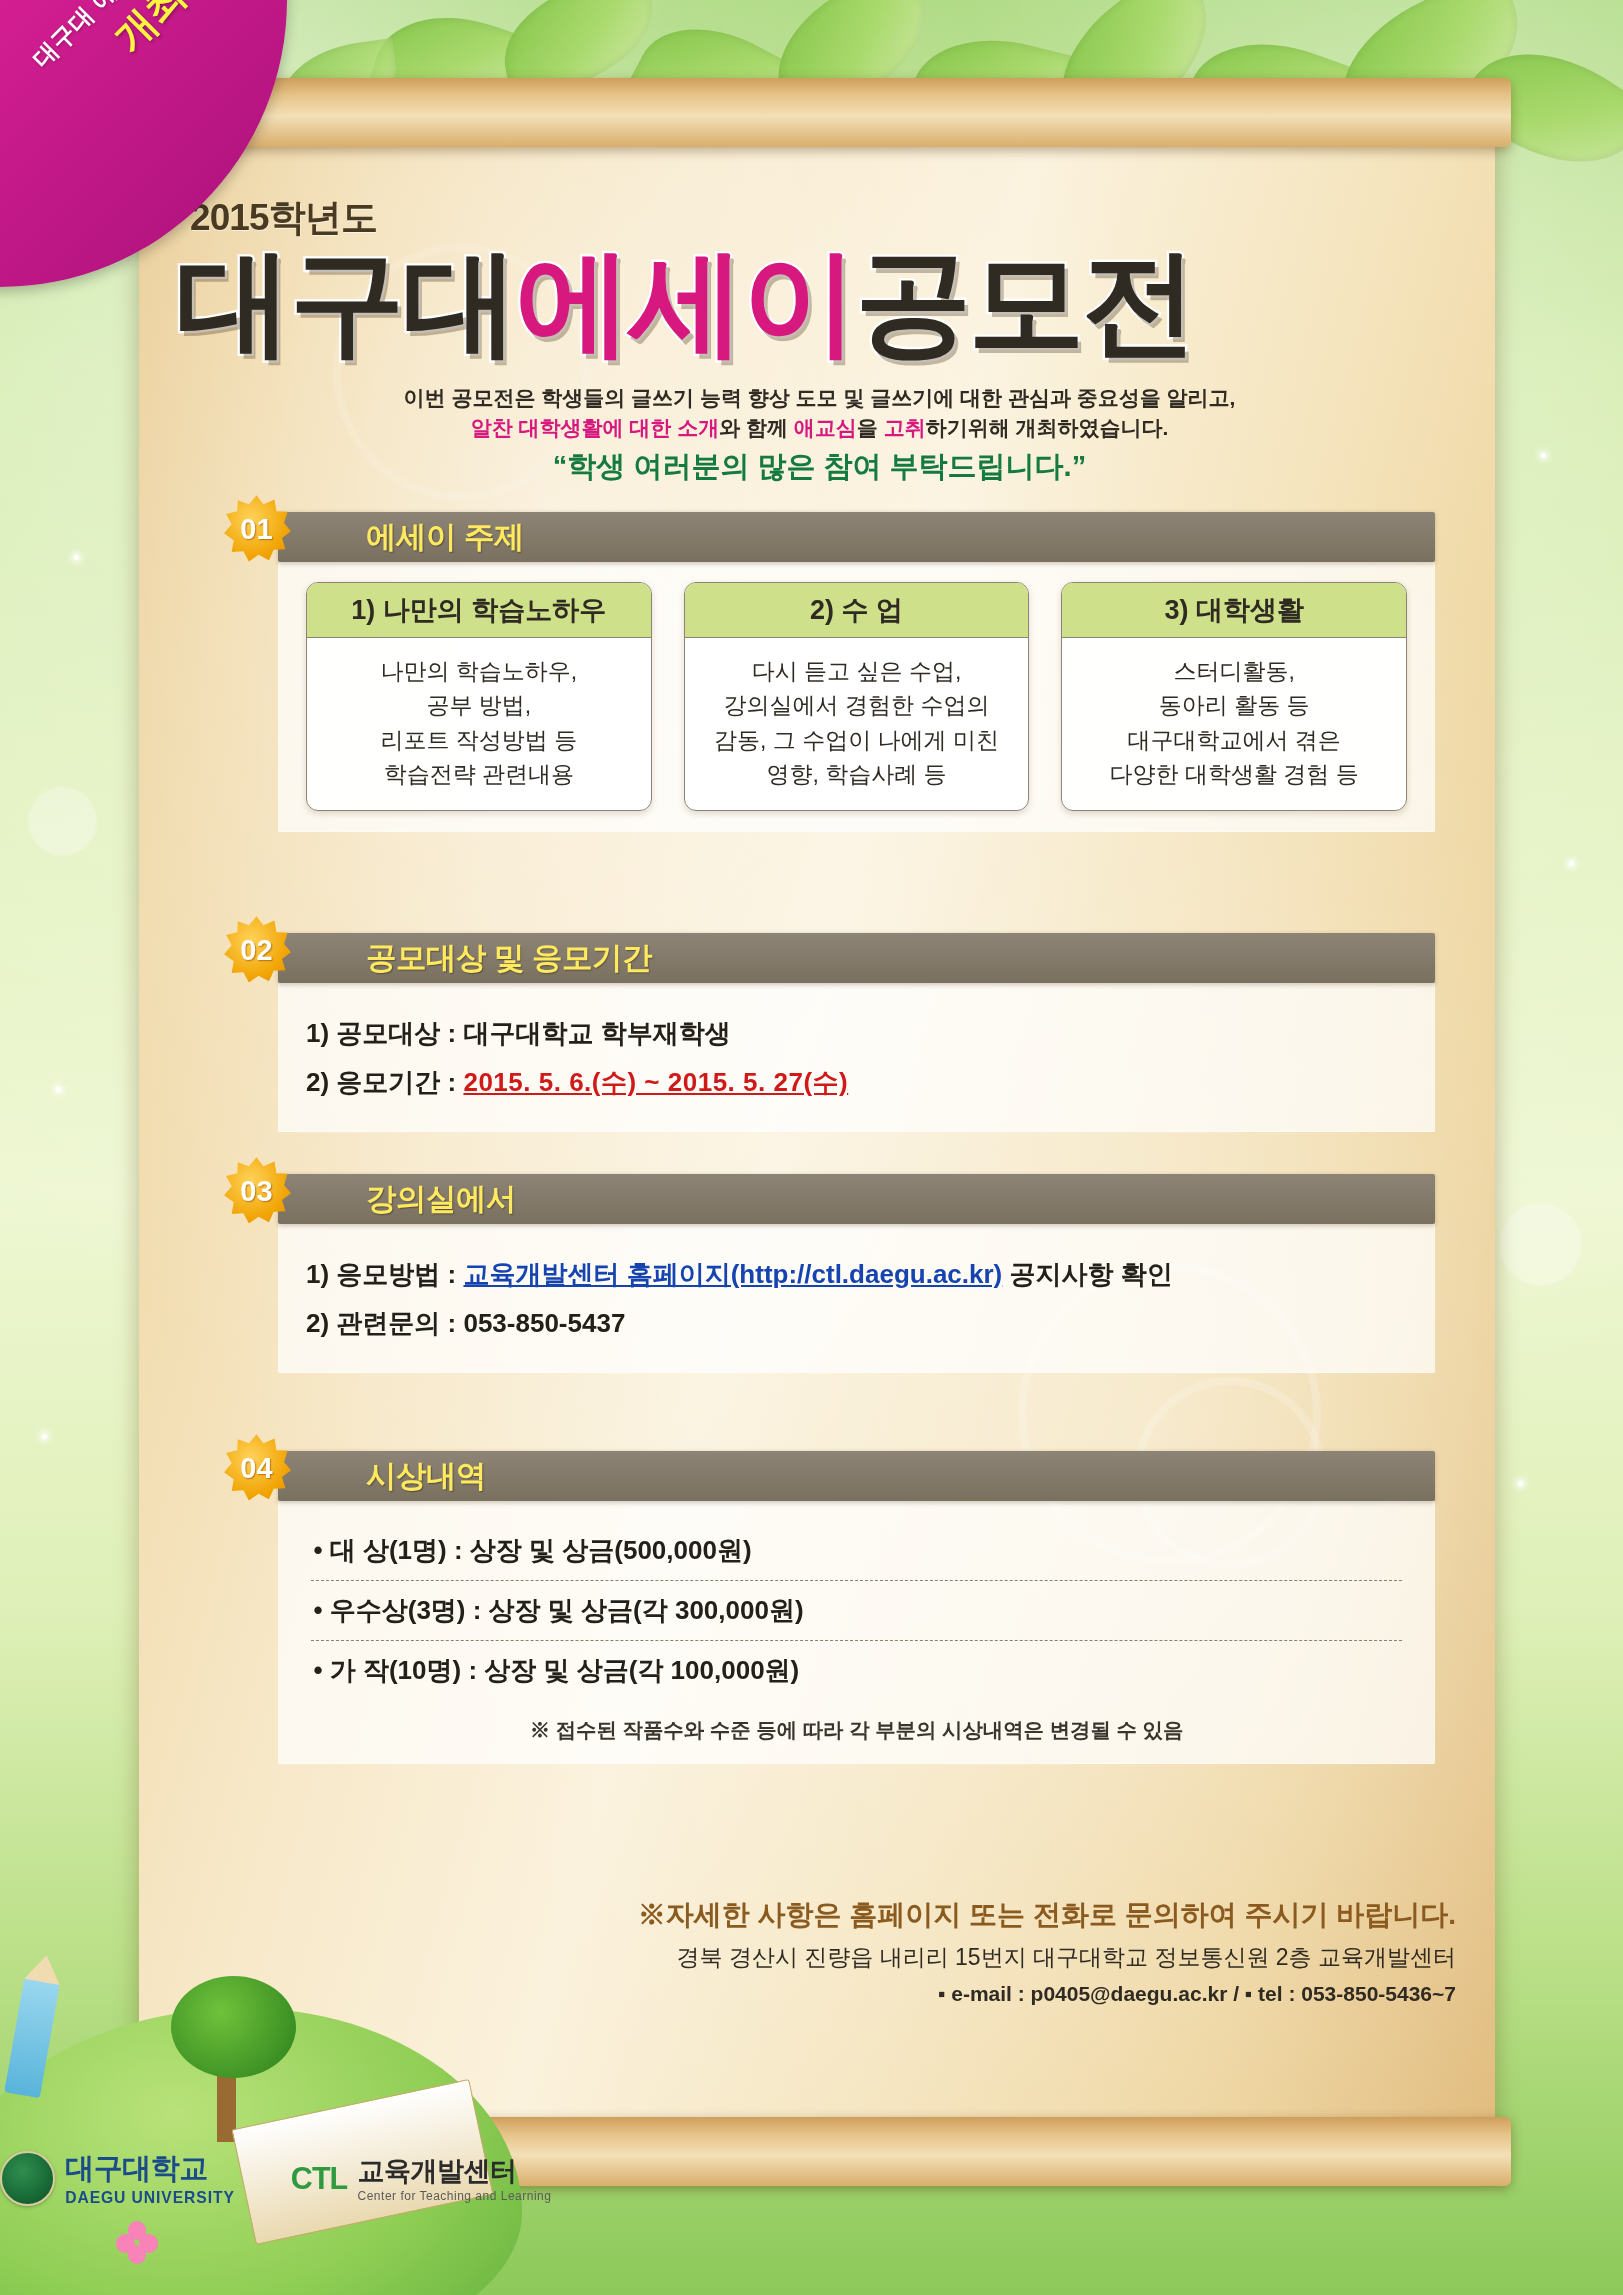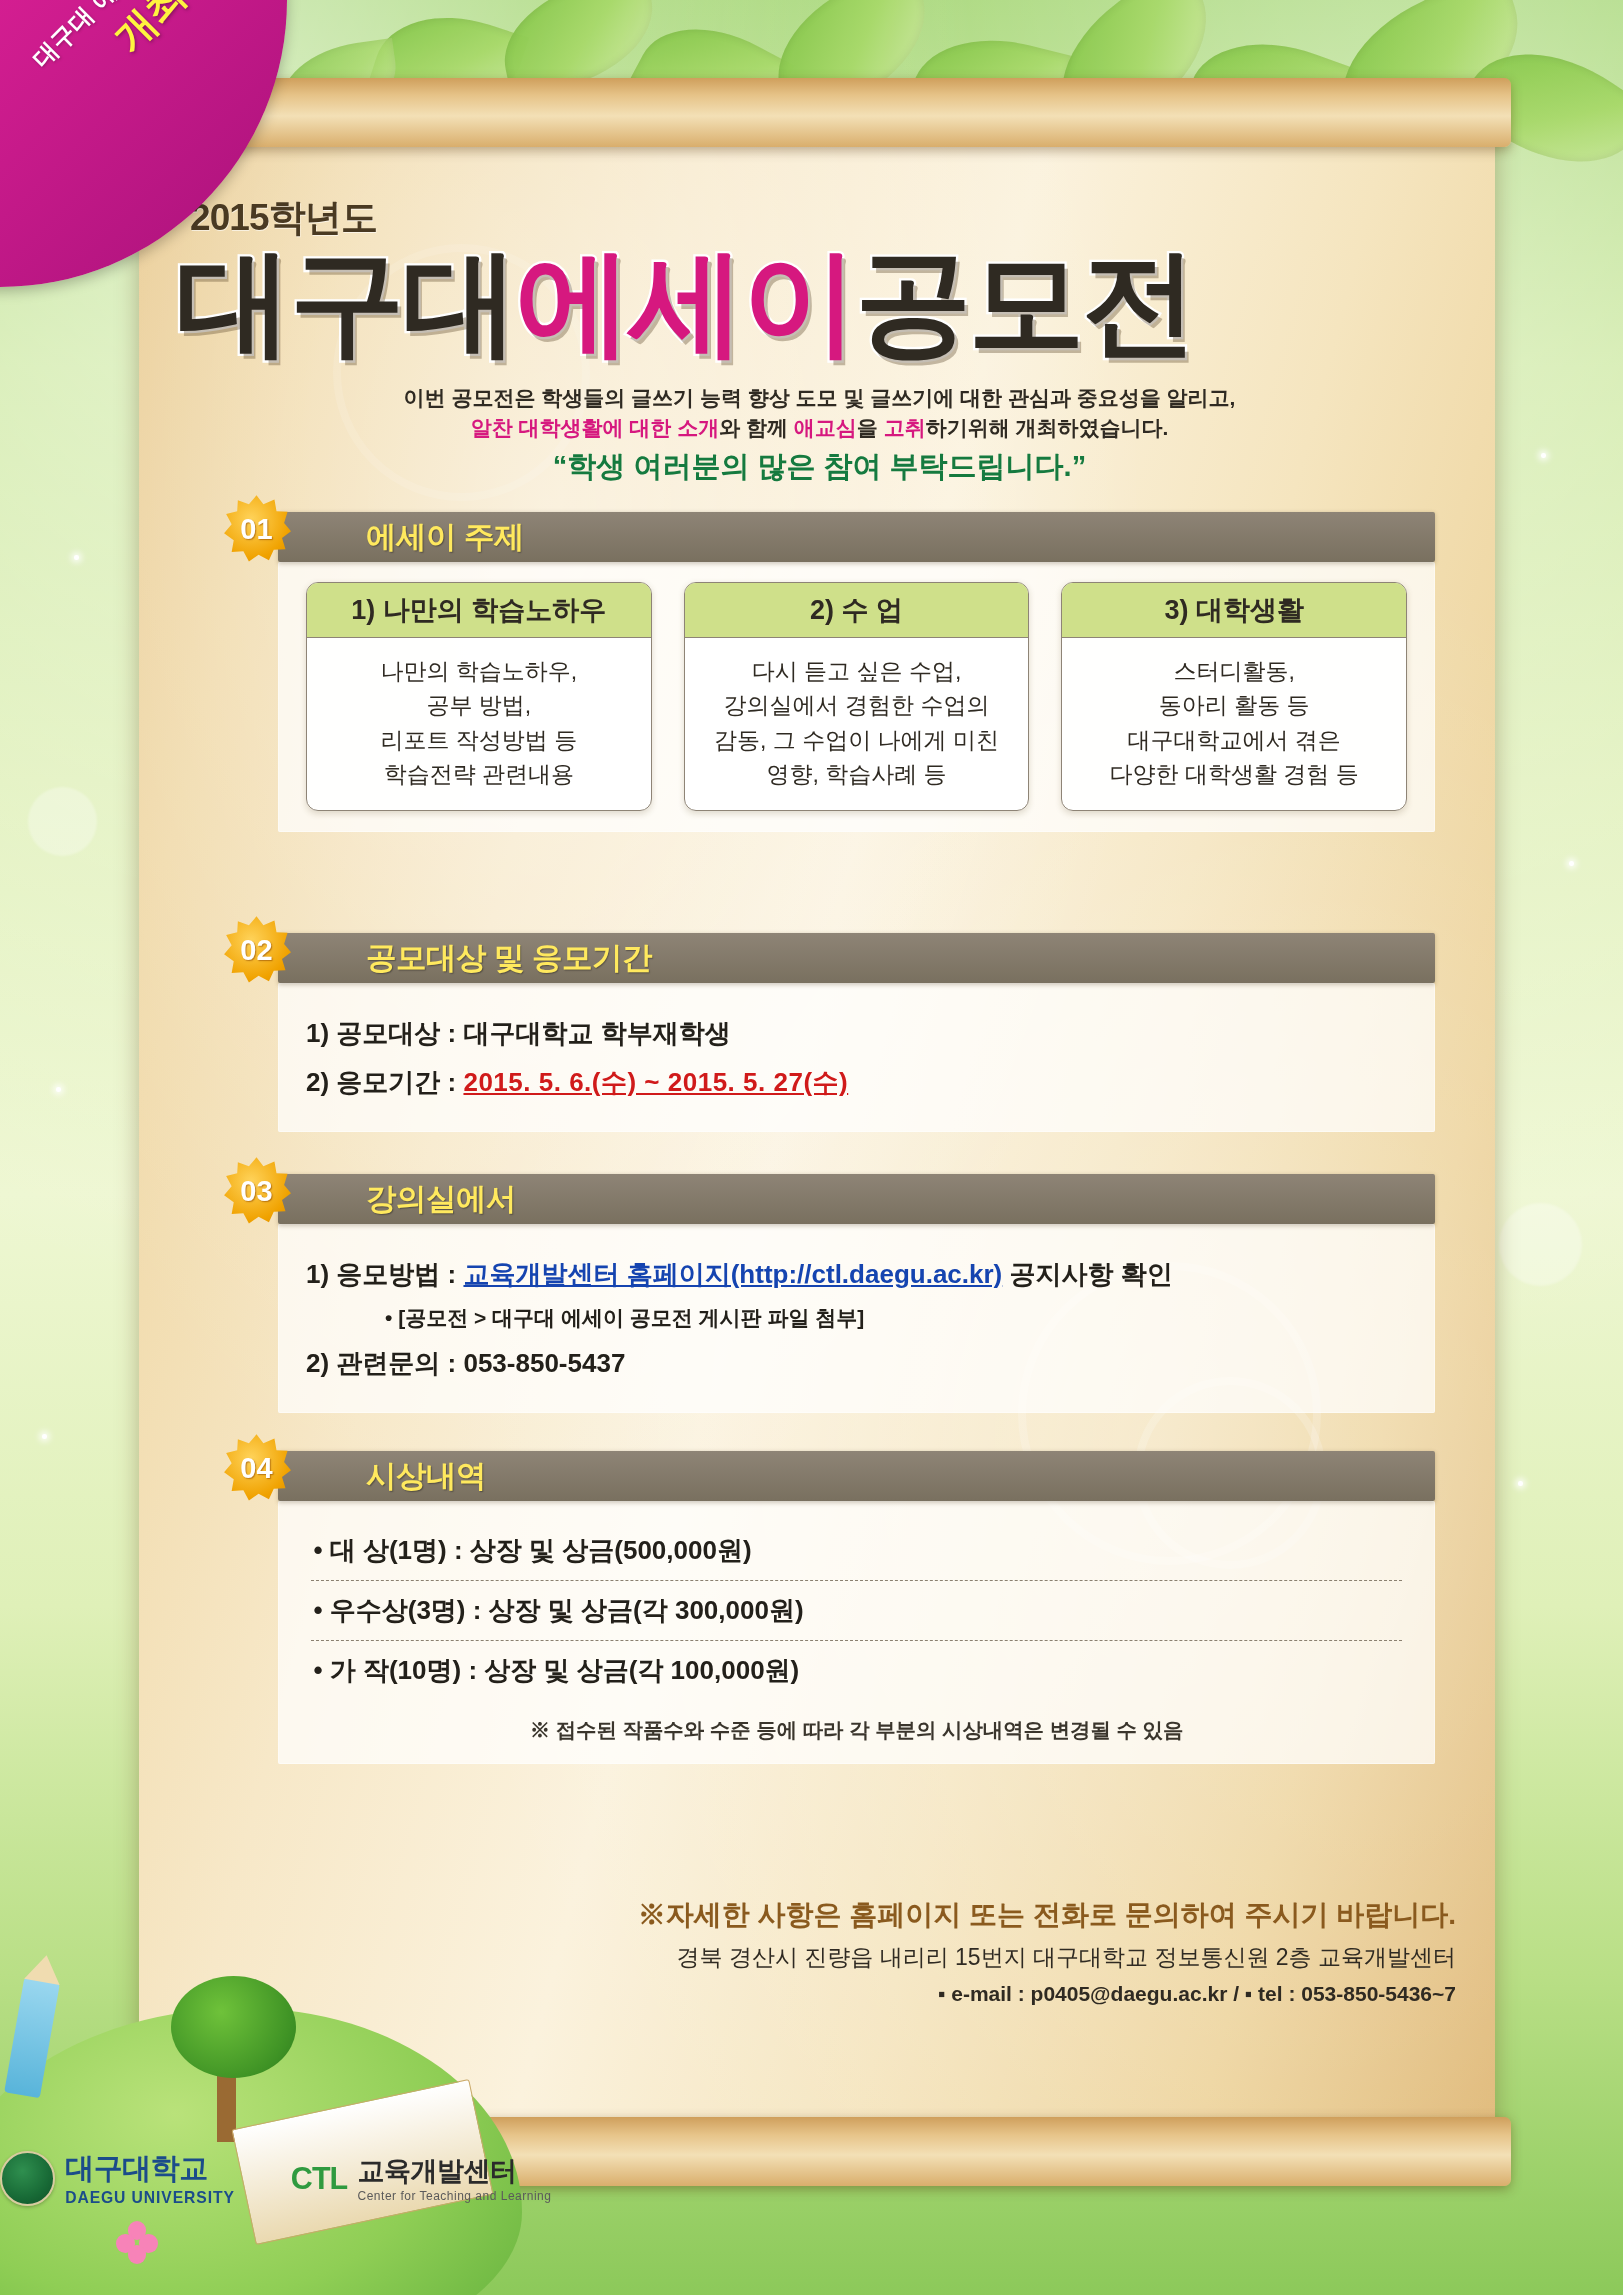--- a/index.html
+++ b/index.html
@@ -557,21 +557,20 @@
         <div class="badge">
           <div class="star"></div>
           <div class="num">03</div>
         </div>
         <div class="sec-title">강의실에서</div>
       </div>
       <div class="sec-body">
         <div class="row">
           <span class="label">1) 응모방법 : </span><span class="link">교육개발센터 홈페이지(http://ctl.daegu.ac.kr)</span><span> 공지사항 확인</span>
         </div>
-        <div class="subrow">• [공모전 &gt; 대구대 에세이 공모전 게시판 파일 첨부]</div>
         <div class="row">2) 관련문의 : 053-850-5437</div>
       </div>
     </div>
 
     <div class="section" style="top: 1346px;">
       <div class="sec-head">
         <div class="badge">
           <div class="star"></div>
           <div class="num">04</div>
         </div>

